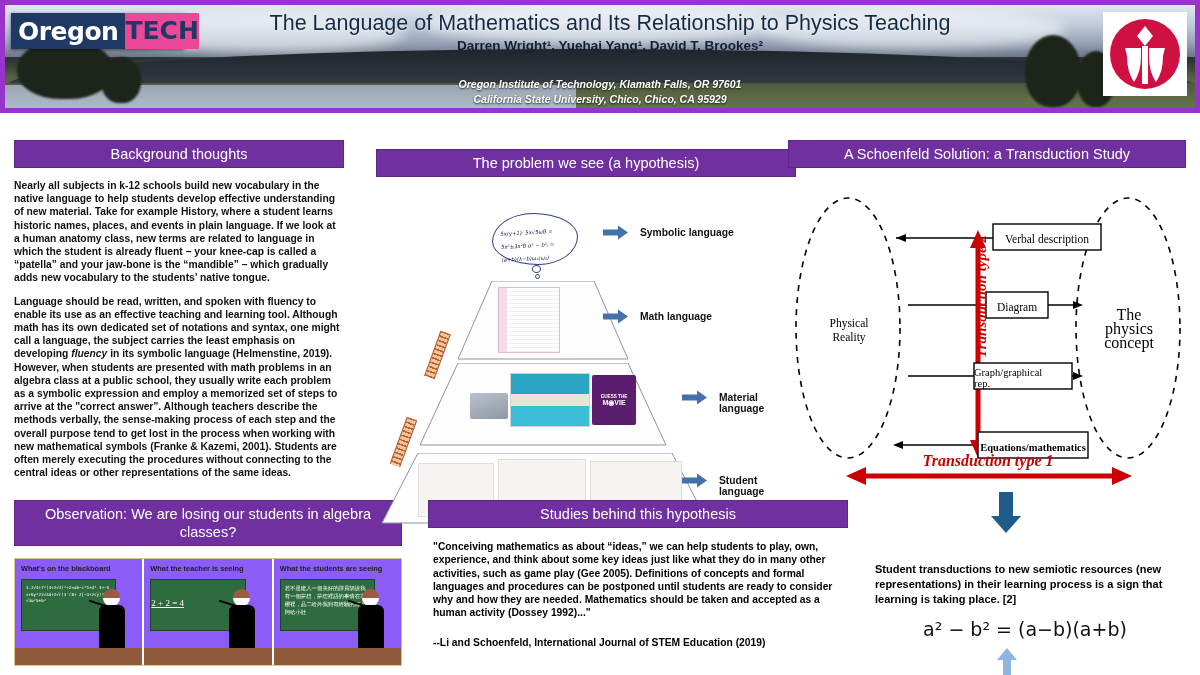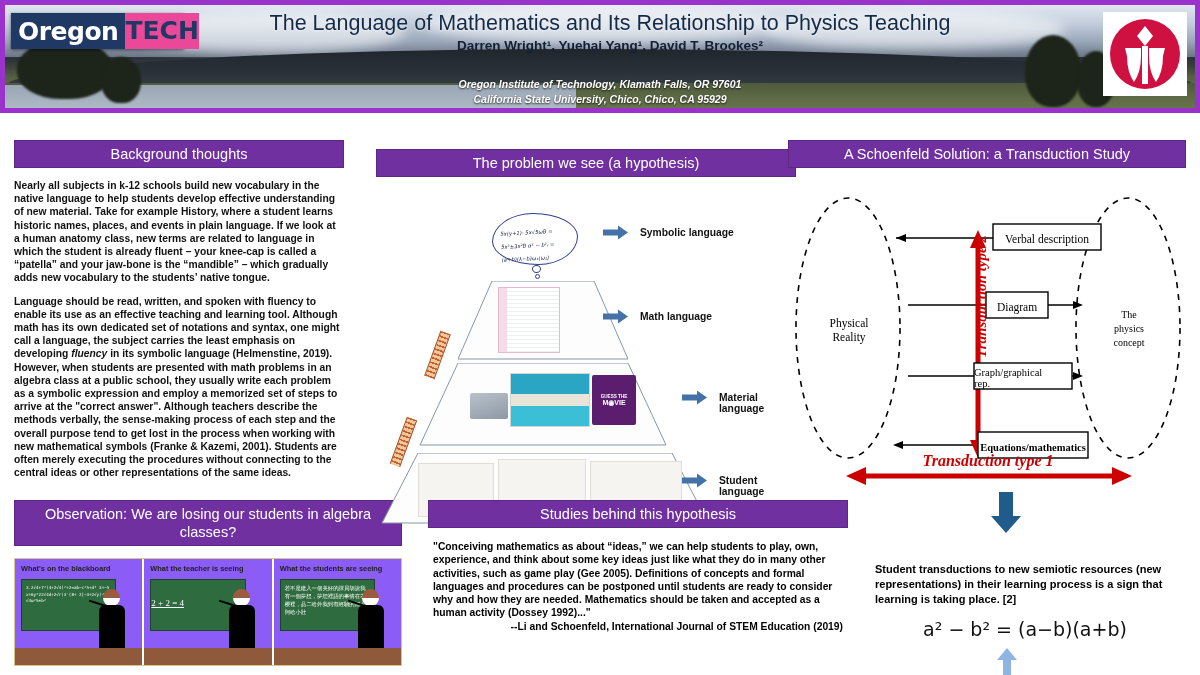--- a/index.html
+++ b/index.html
@@ -396,21 +396,21 @@
     <svg class="blue-arrow" style="left:306px;top:288px;" viewBox="0 0 26 15">
       <path d="M0 4.5 L15 4.5 L15 0.5 L25 7.5 L15 14.5 L15 10.5 L0 10.5 Z" fill="#4472A8"></path>
     </svg>
     <div class="tier-label" style="left:343px;top:290px;">Student language</div>
   </div>
 </div>
 
 <div id="studies-block">
   <div class="sec-head">Studies behind this hypothesis</div>
   <div class="quote-text">"Conceiving mathematics as about “ideas,” we can help students to play, own, experience, and think about some key ideas just like what they do in many other activities, such as game play (Gee 2005). Definitions of concepts and formal languages and procedures can be postponed until students are ready to consider why and how they are needed. Mathematics should be taken and accepted as a human activity (Dossey 1992)..."</div>
-  <div class="quote-text quote-src" style="margin-top:0px;font-weight:600;text-align:right;">--Li and Schoenfeld, International Journal of STEM Education (2019)</div>
+  <div class="quote-text quote-src" style="margin-top:16px;font-weight:600;">--Li and Schoenfeld, International Journal of STEM Education (2019)</div>
 </div>
 
 <div class="col" id="col-right">
   <div class="sec-head">A Schoenfeld Solution: a Transduction Study</div>
 
   <div class="transduct-wrap">
     <svg width="398" height="330" viewBox="0 0 398 330">
 
       <ellipse cx="60" cy="160" rx="52" ry="130" fill="none" stroke="#000" stroke-width="1.6" stroke-dasharray="6,6"></ellipse>
 
@@ -446,21 +446,21 @@
       <rect x="198" y="124" width="62" height="26" fill="#fff" stroke="#000" stroke-width="1.4"></rect>
       <rect x="186" y="195" width="98" height="26" fill="#fff" stroke="#000" stroke-width="1.4"></rect>
       <rect x="190" y="264" width="110" height="26" fill="#fff" stroke="#000" stroke-width="1.4"></rect>
     </svg>
 
     
     <div style="position:absolute;left:22px;top:148px;width:78px;text-align:center;font-family:'Liberation Serif',serif;font-size:11.5px;color:#000;line-height:14px;">
       <div>Physical</div>
       <div>Reality</div>
     </div>
-    <div style="position:absolute;left:302px;top:140px;width:78px;text-align:center;font-family:'Liberation Serif',serif;font-size:10px;color:#000;line-height:14px;">
+    <div style="position:absolute;left:302px;top:140px;width:78px;text-align:center;font-family:'Liberation Serif',serif;font-size:16px;color:#000;line-height:14px;">
       <div>The</div>
       <div>physics</div>
       <div>concept</div>
     </div>
 
     <div style="position:absolute;left:205px;top:58px;width:108px;height:26px;display:flex;align-items:center;justify-content:center;font-family:'Liberation Serif',serif;font-size:11.5px;">Verbal description</div>
     <div style="position:absolute;left:198px;top:126px;width:62px;height:26px;display:flex;align-items:center;justify-content:center;font-family:'Liberation Serif',serif;font-size:11.5px;">Diagram</div>
     <div style="position:absolute;left:186px;top:197px;width:76px;height:26px;display:flex;align-items:center;justify-content:center;font-family:'Liberation Serif',serif;font-size:10.5px;">Graph/graphical rep.</div>
     <div style="position:absolute;left:190px;top:266px;width:110px;height:26px;display:flex;align-items:center;justify-content:center;font-family:'Liberation Serif',serif;font-size:10.5px;font-weight:bold;">Equations/mathematics</div>
 

